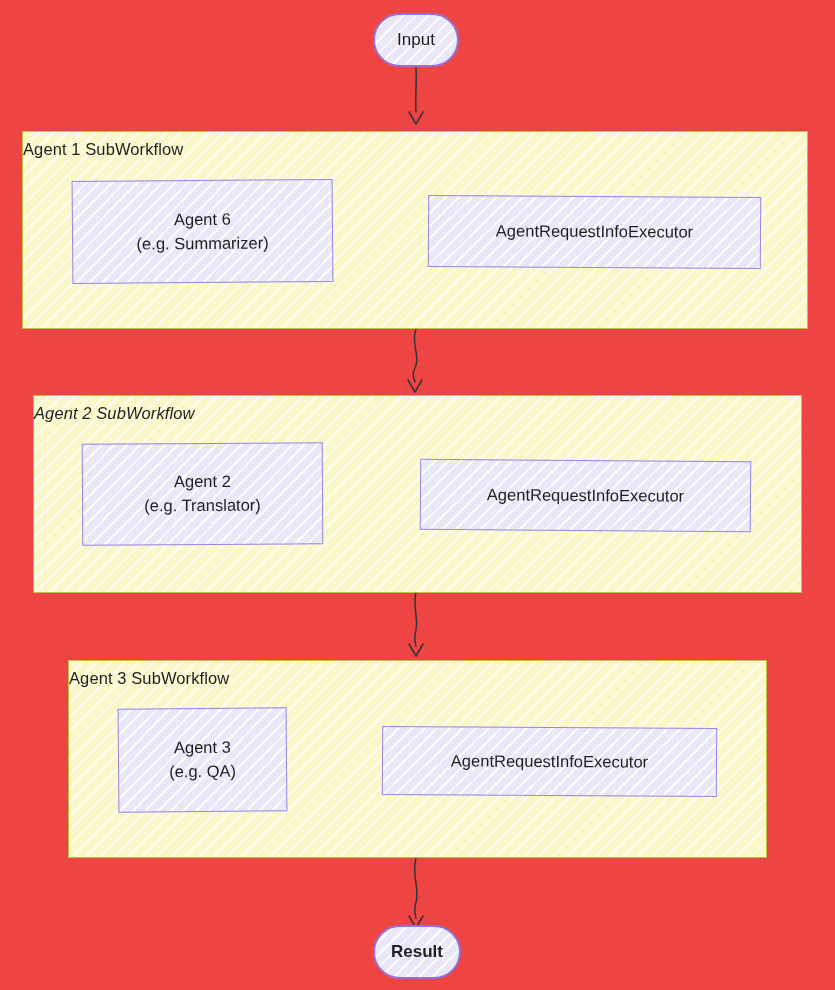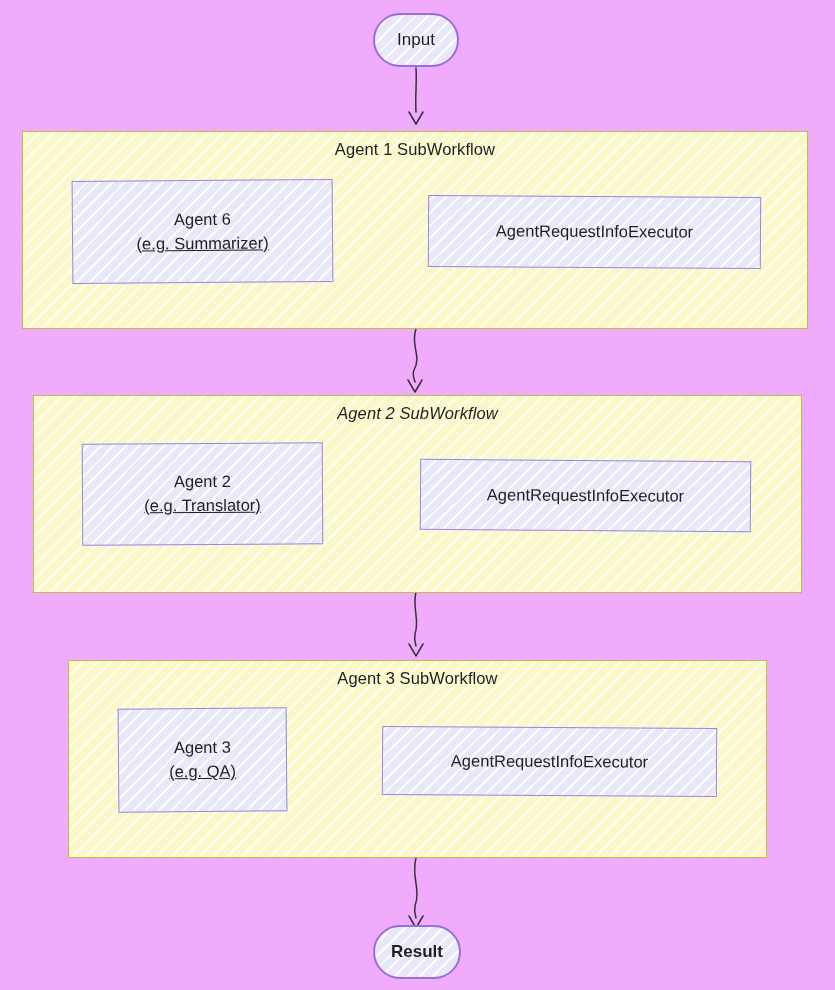--- a/index.html
+++ b/index.html
@@ -8,21 +8,21 @@
     padding: 0;
     background: #ffffff;
   }
   body {
     font-family: "Liberation Sans", sans-serif;
   }
   #diagram-root {
     position: relative;
     width: 835px;
     height: 990px;
-    background: #f0abfc;
+    background: #ef4444;
     overflow: hidden;
   }
 
   
   .hatch-node {
     background-color: #E8E8F8;
     background-image: repeating-linear-gradient(
         -45deg,
         rgba(255,255,255,0.92) 0px,
         rgba(255,255,255,0.92) 2px,
@@ -45,42 +45,42 @@
   .cluster {
     position: absolute;
     border: 1.6px solid #BFBF3F;
     box-sizing: border-box;
   }
   .cluster-title {
     position: absolute;
     top: 8px;
     left: 0;
     right: 0;
-    text-align: center;
+    text-align: left;
     font-size: 16.5px;
     color: #1f1f1f;
     letter-spacing: 0.1px;
     white-space: nowrap;
   }
 
   
   .node {
     position: absolute;
     border: 1.5px solid #9A86E0;
     box-sizing: border-box;
     display: flex;
     flex-direction: column;
     align-items: center;
     justify-content: center;
     color: #1f1f1f;
     font-size: 16.5px;
     line-height: 1.45;
     text-align: center;
   }
-  .node .line2 { display: block; text-decoration: underline; }
+  .node .line2 { display: block; }
 
   
   .skew-a { transform: rotate(-0.45deg); }
   .skew-b { transform: rotate(0.35deg); }
   .skew-c { transform: rotate(-0.3deg); }
   .skew-d { transform: rotate(0.4deg); }
 
   
   .terminal {
     position: absolute;

